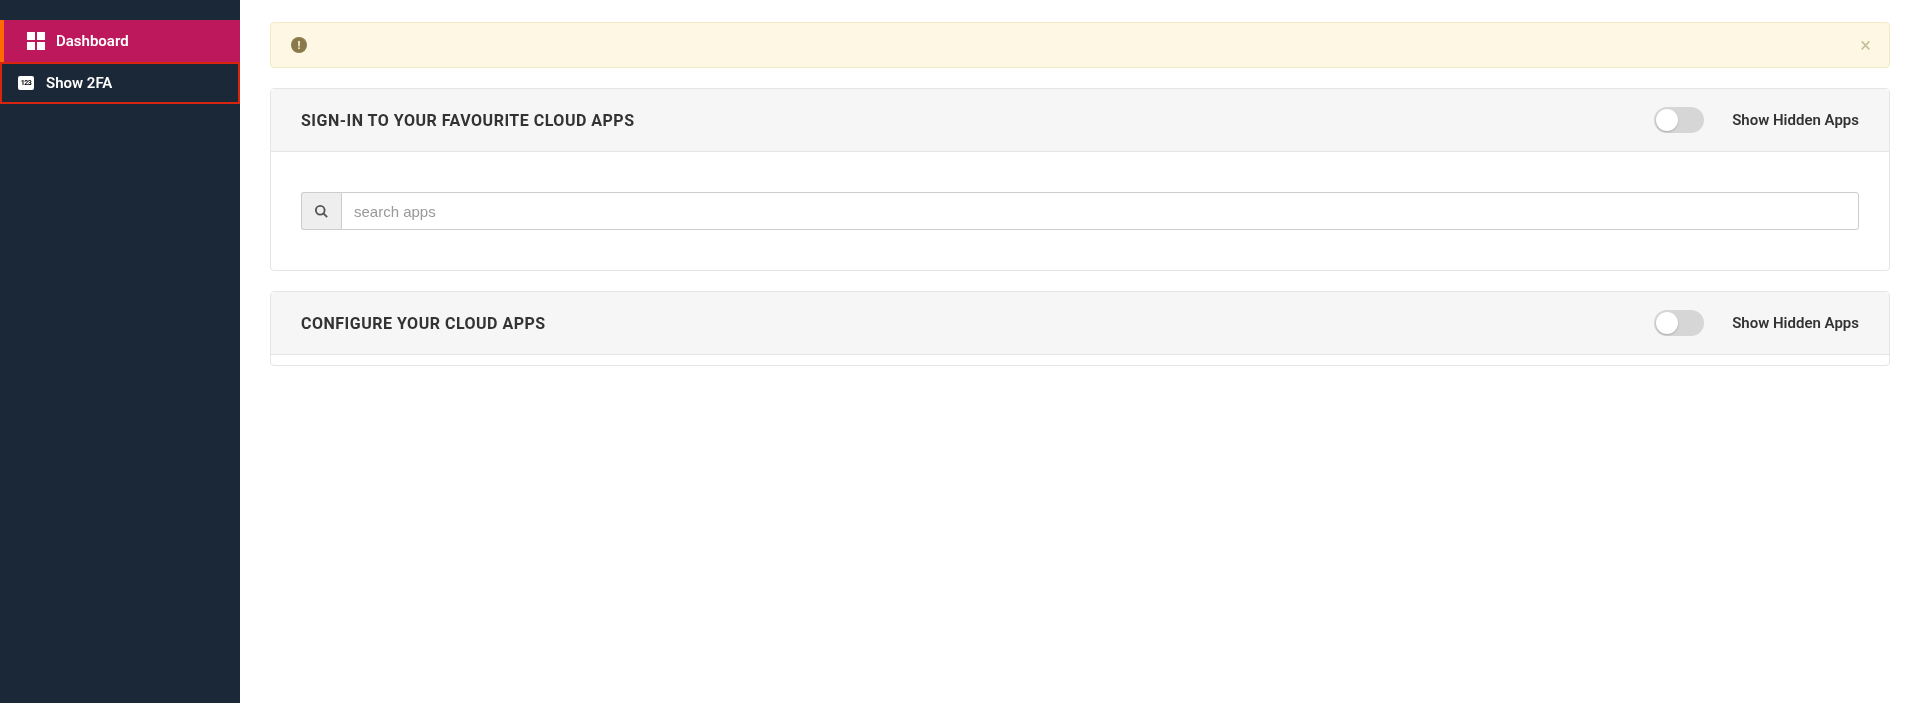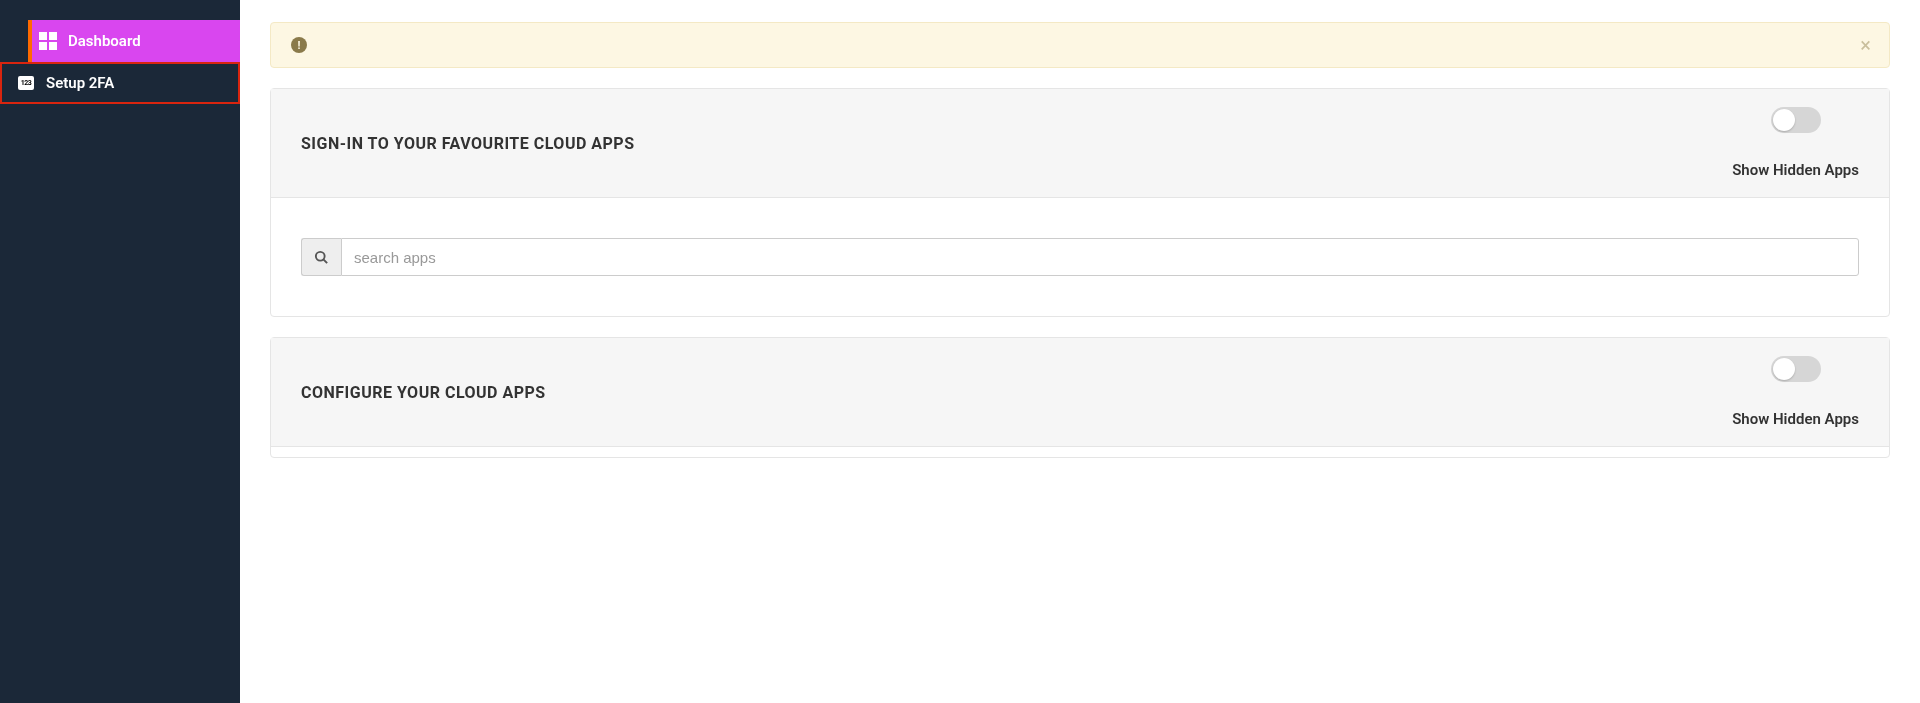--- a/index.html
+++ b/index.html
@@ -23,24 +23,23 @@
     align-items: center;
     height: 42px;
     padding-left: 16px;
     color: #ffffff;
     font-size: 15px;
     font-weight: 600;
     cursor: pointer;
     position: relative;
   }
   .sidebar-item.active {
-    background: #d946ef;
+    background: #be185d;
     border-left: 4px solid #ff6a00;
-    padding-left: 8px;
-    margin-left: 28px;
+    padding-left: 24px;
   }
   .sidebar-item.highlighted {
     border: 2px solid #d9250f;
     background: #1b2838;
   }
   .sidebar-icon {
     width: 16px;
     height: 18px;
     margin-right: 12px;
     display: inline-flex;
@@ -133,21 +132,20 @@
     font-size: 16px;
     font-weight: 700;
     letter-spacing: 0.5px;
     color: #333;
     text-transform: uppercase;
   }
   .panel-header-right {
     display: flex;
     align-items: center;
     gap: 28px;
-    flex-direction: column;
   }
   .toggle {
     width: 50px;
     height: 26px;
     background: #d6d6d6;
     border-radius: 13px;
     position: relative;
     cursor: pointer;
   }
   .toggle-knob {
@@ -209,21 +207,21 @@
           <span></span>
           <span></span>
         </span>
     </span>
     <span>Dashboard</span>
   </div>
   <div class="sidebar-item highlighted">
     <span class="sidebar-icon">
       <span class="num-badge">123</span>
     </span>
-    <span>Setup 2FA</span>
+    <span>Show 2FA</span>
   </div>
 </nav>
 
 <main class="main">
 
   <div class="alert">
     <span class="alert-icon">!</span>
     <span class="alert-close">×</span>
   </div>
 

